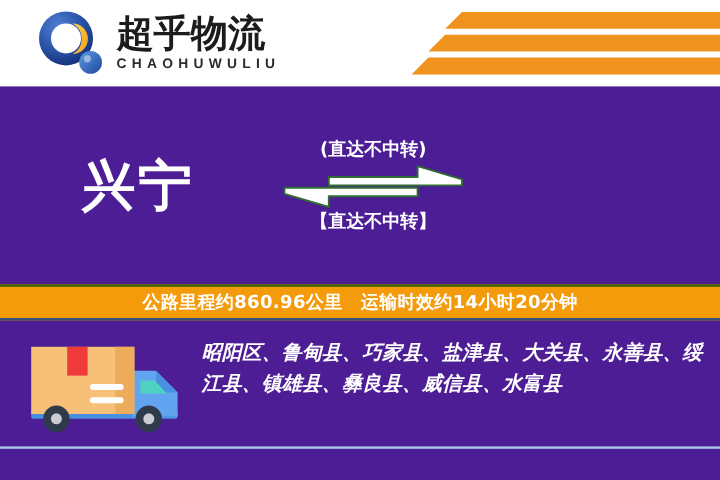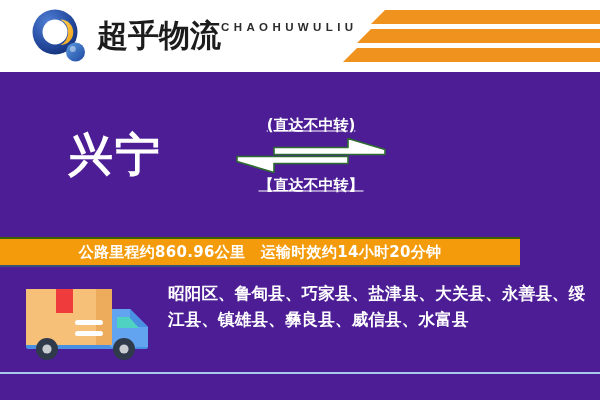--- a/index.html
+++ b/index.html
@@ -40,21 +40,21 @@
   .logo-mark {
     width: 58px;
     height: 58px;
     position: relative;
     flex: 0 0 auto;
   }
 
   .logo-wordmark {
     margin-left: 9px;
     display: flex;
-    flex-direction: row;
+    flex-direction: column;
     justify-content: flex-end;
   }
 
   .brand-cn {
     font-family: "DejaVu Sans", "Liberation Sans", sans-serif;
     font-size: 31px;
     font-weight: bold;
     color: #1c1c1c;
     line-height: 1.08;
     letter-spacing: 0px;
@@ -121,36 +121,35 @@
     text-align: center;
   }
 
   .transfer-note {
     font-family: "DejaVu Sans", "Liberation Sans", sans-serif;
     font-size: 15px;
     font-weight: bold;
     color: #ffffff;
     line-height: 1;
     white-space: nowrap;
-    text-decoration: underline;
   }
   .transfer-note.top { margin-bottom: 5px; }
   .transfer-note.bottom { margin-top: 4px; }
 
   .arrow-wrap {
     width: 150px;
     height: 36px;
   }
 
   
   .info-bar {
     position: absolute;
     left: 0;
     top: 165px;
-    width: 520px;
+    width: 600px;
     height: 26px;
     background: #f49b0b;
     border-top: 2px solid #3c6000;
     border-bottom: 2px solid #3a4f7a;
     box-sizing: content-box;
     display: flex;
     align-items: center;
     justify-content: center;
   }
 
@@ -163,20 +162,21 @@
     white-space: nowrap;
   }
 
   
   .coverage {
     position: absolute;
     left: 0;
     top: 195px;
     width: 600px;
     height: 105px;
+    font-style: italic;
   }
 
   .truck-art {
     position: absolute;
     left: 18px;
     top: 12px;
     width: 140px;
     height: 88px;
   }
 

